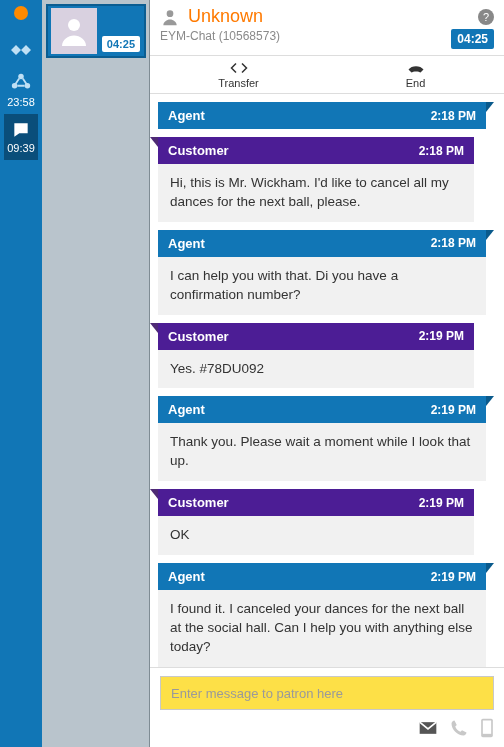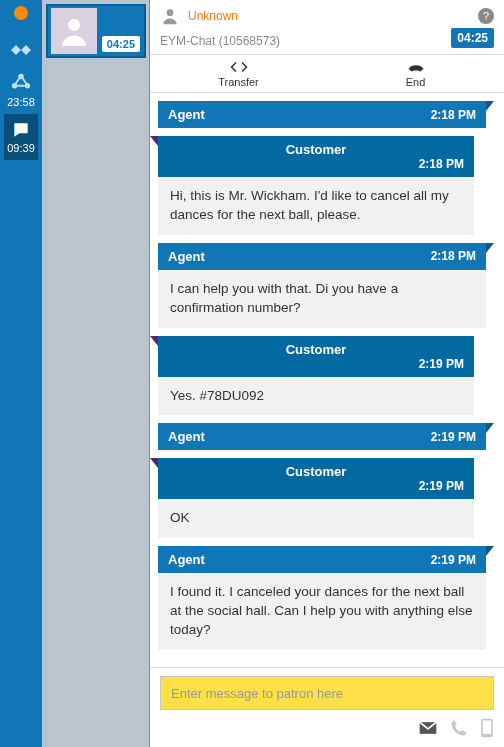--- a/index.html
+++ b/index.html
@@ -20,43 +20,43 @@
   .strip { width: 108px; background: #b9c4cc; border-right: 1px solid #7f8c94; position: relative; }
   .session-card { position: absolute; top: 4px; left: 4px; width: 100px; height: 54px; background: #1176b6; border: 2px solid #0b5d91; display: flex; align-items: center; }
   .avatar-box { width: 46px; height: 46px; margin-left: 3px; background: #d9d1e0; display: flex; align-items: center; justify-content: center; }
   .avatar-box svg { fill: #fff; }
   .session-timer { position: absolute; right: 4px; bottom: 4px; background: #fff; color: #1176b6; font-size: 11px; font-weight: bold; padding: 2px 5px; border-radius: 2px; }
 
   
   .main { flex: 1; display: flex; flex-direction: column; background: #fff; position: relative; }
   .header { display: flex; align-items: center; padding: 6px 10px 2px 10px; }
   .header svg { fill: #999; }
-  .header .name { color: #ff7a00; font-size: 12px; margin-left: 8px; }
+  .header .name { color: #ff7a00; font-size: 18px; margin-left: 8px; }
   .header .help { margin-left: auto; width: 16px; height: 16px; background: #888; border-radius: 50%; color: #fff; text-align: center; font-size: 11px; line-height: 16px; }
-  .subhead { display: flex; align-items: flex-end; padding: 0 10px 6px 10px; font-size: 12px; color: #8a8a8a; }
+  .subhead { display: flex; align-items: flex-start; padding: 0 10px 6px 10px; font-size: 12px; color: #8a8a8a; }
   .subhead .badge { margin-left: auto; background: #1176b6; color: #fff; font-weight: bold; font-size: 12px; padding: 3px 6px; border-radius: 2px; }
 
   .toolbar { display: flex; border-top: 1px solid #ddd; border-bottom: 1px solid #ddd; }
   .tool { flex: 1; text-align: center; padding: 5px 0 4px 0; color: #333; cursor: pointer; }
   .tool svg { display: block; margin: 0 auto 2px; fill: #333; }
   .tool .lbl { font-size: 11px; }
 
   
   .conv-wrap { flex: 1; position: relative; overflow: hidden; }
   .conv { position: absolute; inset: 0; overflow-y: auto; padding: 0 8px 10px 8px; }
   .msg { margin-top: 8px; }
   .msg .hdr { position: relative; color: #fff; display: flex; align-items: center; font-weight: bold; font-size: 13px; padding: 6px 10px; }
   .msg .hdr .who { }
   .msg .hdr .time { margin-left: auto; font-size: 12px; }
   .msg .body { background: #f1f1f1; color: #333; padding: 10px 12px; font-size: 13.5px; line-height: 1.4; }
   .msg.agent { margin-right: 10px; }
   .msg.agent .hdr { background: #1176b6; }
   .msg.agent .hdr::after { content:''; position:absolute; right:-8px; top:0; border-top:0px solid transparent; border-bottom:10px solid transparent; border-left:8px solid #0a5a8c; }
   .msg.customer { margin-left: 0; margin-right: 22px; }
-  .msg.customer .hdr { background: #0369a1; flex-direction: column; }
+  .msg.customer .hdr { background: #4c1d95; }
   .msg.customer .hdr::before { content:''; position:absolute; left:-8px; top:0; border-top:0 solid transparent; border-bottom:10px solid transparent; border-right:8px solid #4e2a75; }
 
   
   .conv::-webkit-scrollbar { width: 12px; }
   .conv::-webkit-scrollbar-track { background: #eaeaea; }
   .conv::-webkit-scrollbar-thumb { background: #cfcfcf; border-radius: 6px; }
 
   
   .composer { border-top: 1px solid #ddd; padding: 8px 10px 6px 10px; }
   .composer input { width: 100%; height: 34px; border: 1px solid #c8c8c8; padding: 0 10px; font-size: 13px; color: #333; background: #fde047; }
@@ -166,20 +166,21 @@
               <span class="who">Customer</span>
               <span class="time">2:19 PM</span>
             </div>
             <div class="body">Yes. #78DU092</div>
           </div>
           <div class="msg agent">
             <div class="hdr">
               <span class="who">Agent</span>
               <span class="time">2:19 PM</span>
             </div>
+            <div class="body">Thank you. Please wait a moment while I look that up.</div>
           </div>
           <div class="msg customer">
             <div class="hdr">
               <span class="who">Customer</span>
               <span class="time">2:19 PM</span>
             </div>
             <div class="body">OK</div>
           </div>
           <div class="msg agent">
             <div class="hdr">

